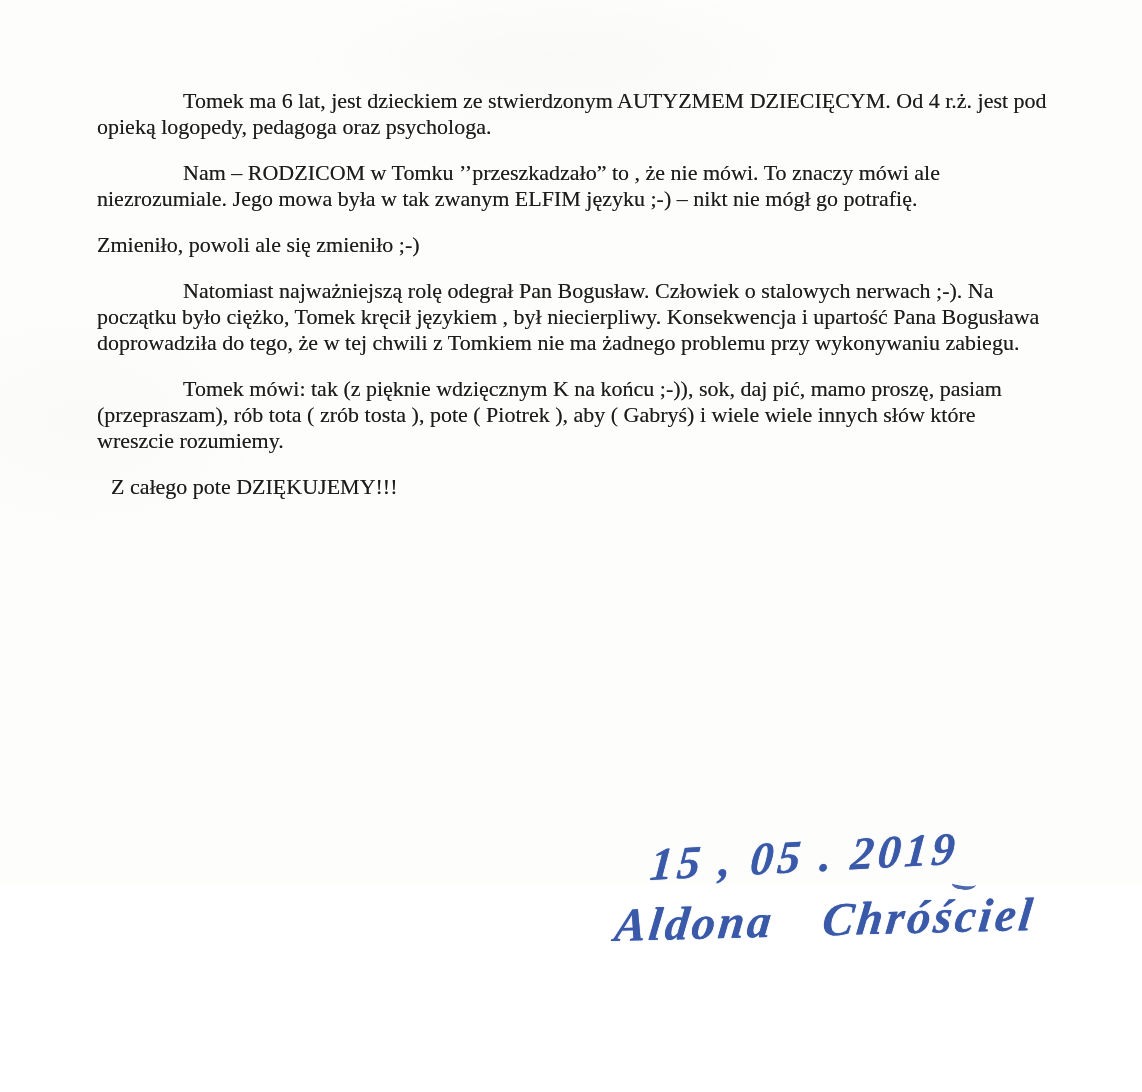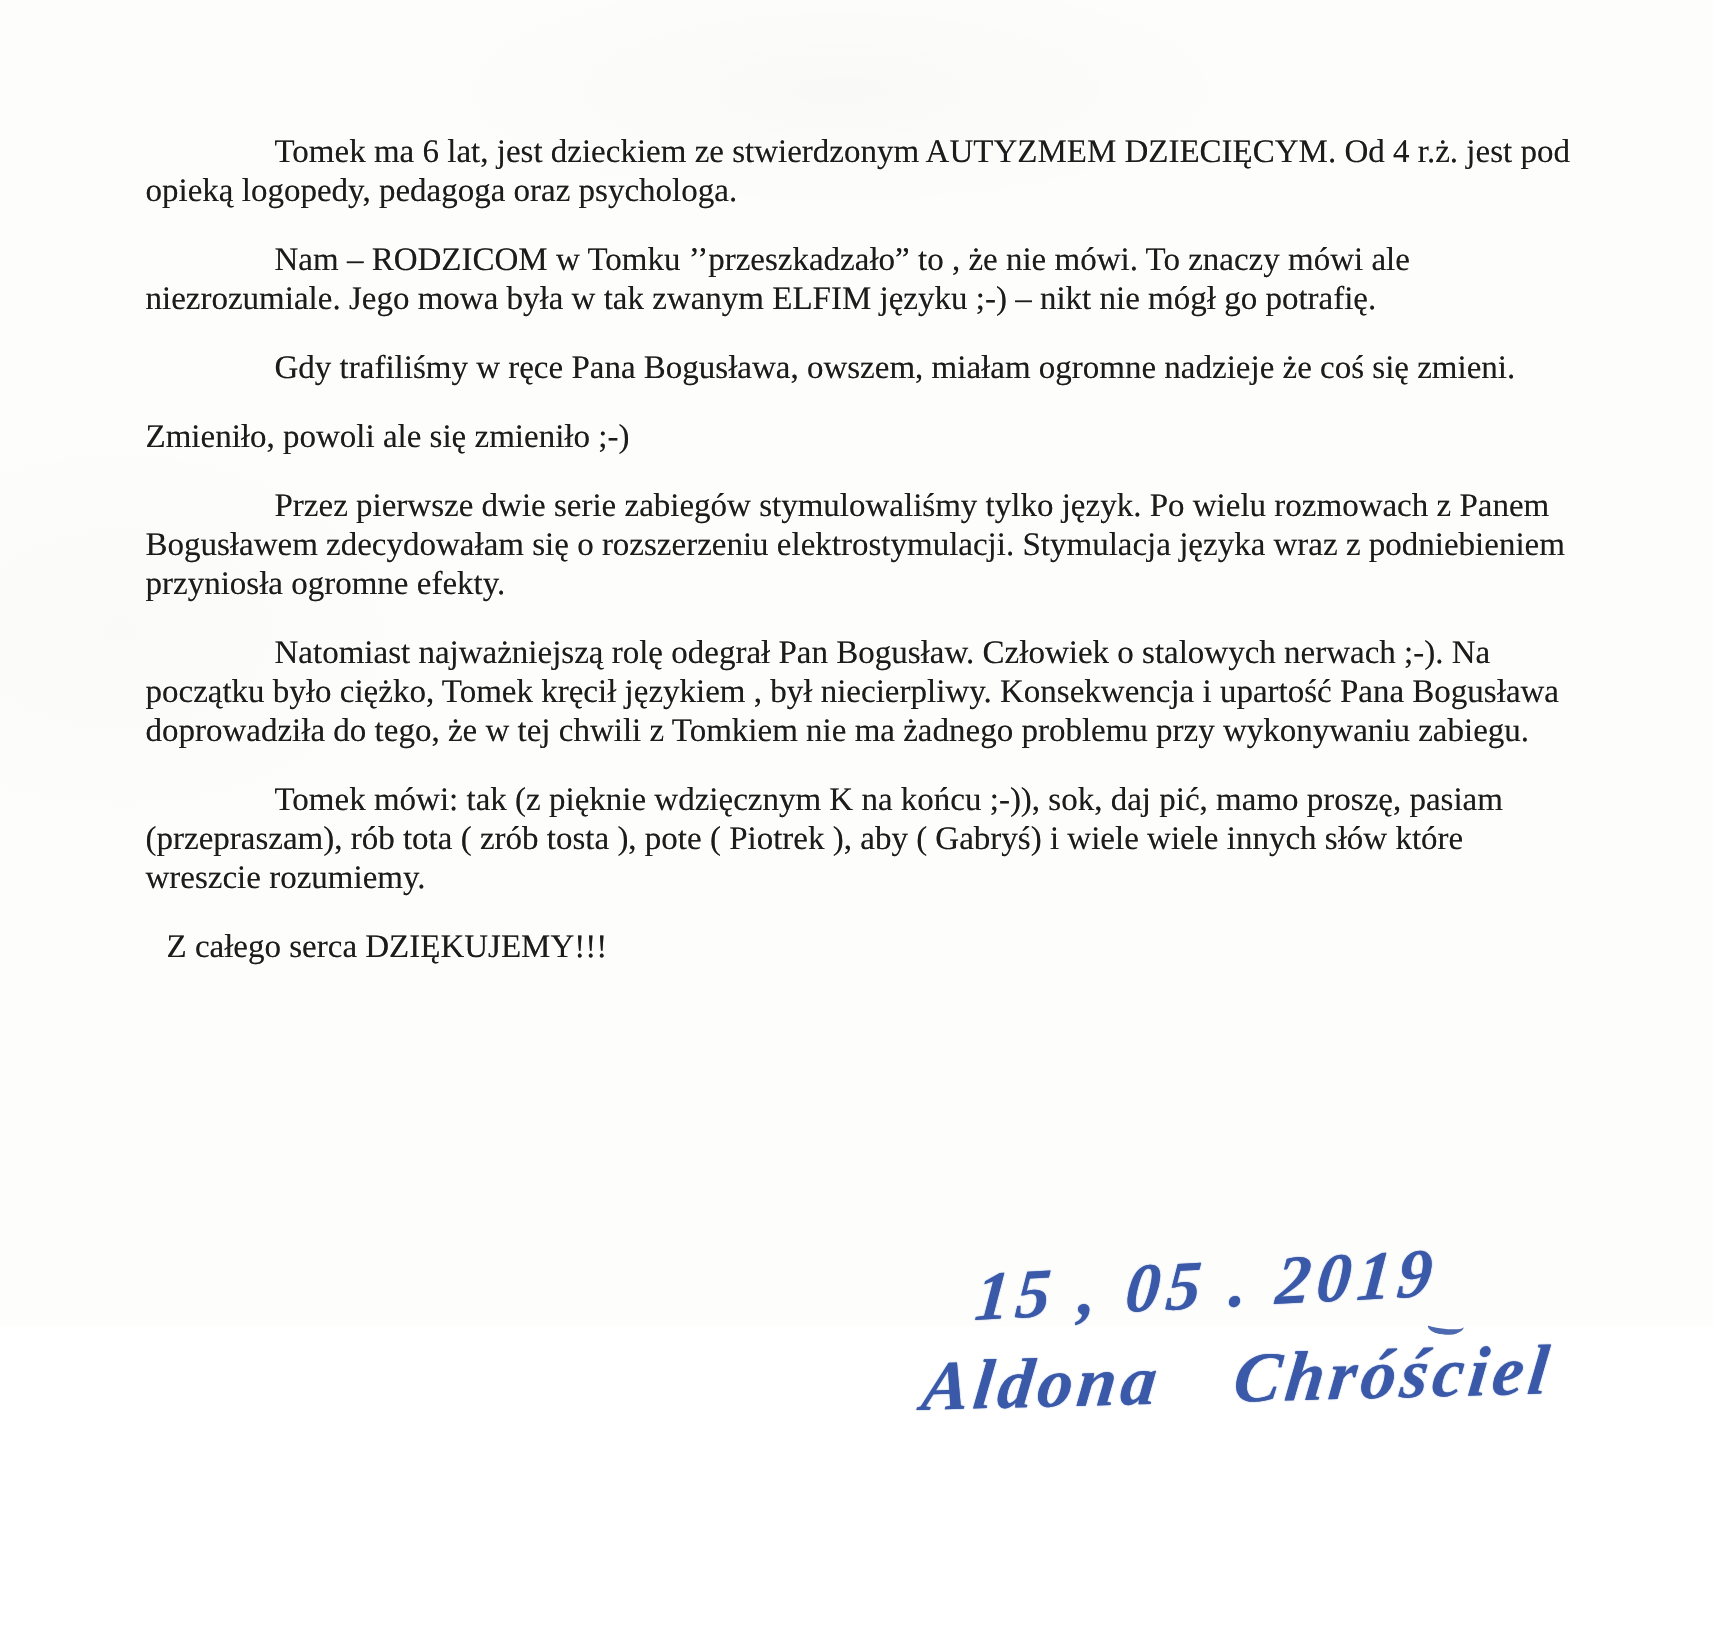--- a/index.html
+++ b/index.html
@@ -91,26 +91,24 @@
   }
 </style>
 </head>
 <body>
 
 <div class="page">
 
   <div class="body-text" id="paragraphs">
       <p class="para normal">Tomek ma 6 lat, jest dzieckiem ze stwierdzonym AUTYZMEM DZIECIĘCYM. Od 4 r.ż. jest pod opieką logopedy, pedagoga oraz psychologa.</p>
       <p class="para normal">Nam – RODZICOM w Tomku ’’przeszkadzało” to , że nie mówi. To znaczy mówi ale niezrozumiale. Jego mowa była w tak zwanym ELFIM języku ;-) – nikt nie mógł go potrafię.</p>
-      <p class="para normal">Gdy trafiliśmy w ręce Pana Bogusława, owszem, miałam ogromne nadzieje że coś się zmieni.</p>
       <p class="para none">Zmieniło, powoli ale się zmieniło ;-)</p>
-      <p class="para normal">Przez pierwsze dwie serie zabiegów stymulowaliśmy tylko język. Po wielu rozmowach z Panem Bogusławem zdecydowałam się o rozszerzeniu elektrostymulacji. Stymulacja języka wraz z podniebieniem przyniosła ogromne efekty.</p>
       <p class="para normal">Natomiast najważniejszą rolę odegrał Pan Bogusław. Człowiek o stalowych nerwach ;-). Na początku było ciężko, Tomek kręcił językiem , był niecierpliwy. Konsekwencja i upartość Pana Bogusława doprowadziła do tego, że w tej chwili z Tomkiem nie ma żadnego problemu przy wykonywaniu zabiegu.</p>
       <p class="para normal">Tomek mówi: tak (z pięknie wdzięcznym K na końcu ;-)), sok, daj pić, mamo proszę, pasiam (przepraszam), rób tota ( zrób tosta ), pote ( Piotrek ), aby ( Gabryś) i wiele wiele innych słów które wreszcie rozumiemy.</p>
-      <p class="para small">Z całego serca DZIĘKUJEMY!!!</p>
+      <p class="para small">Z całego pote DZIĘKUJEMY!!!</p>
     </div>
 
   <div class="handwriting">
     <div class="hw-date">15 , 05 . 2019</div>
     <div class="ink-dash"></div>
     <div class="hw-sig">Aldona Chróściel</div>
   </div>
 
 </div>
 

